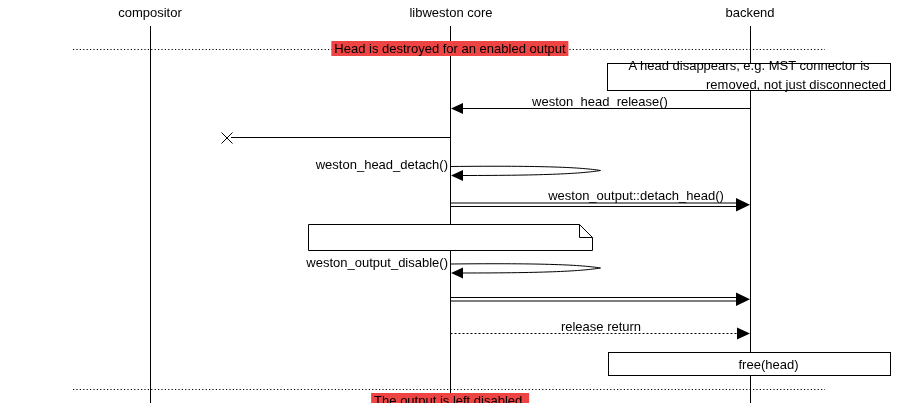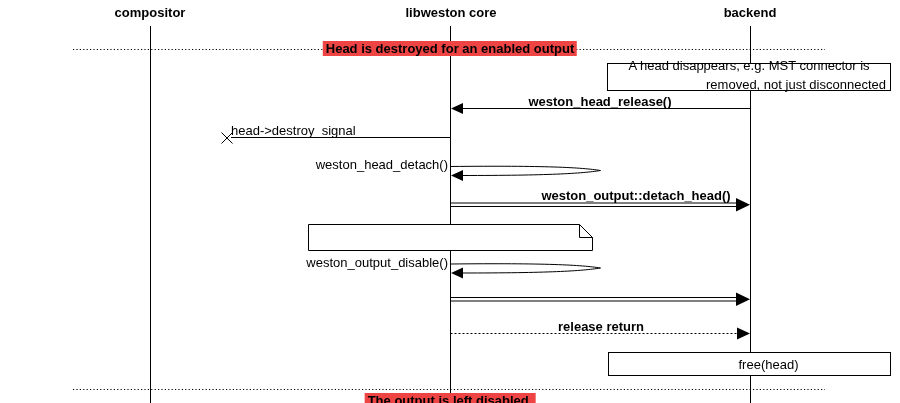--- a/index.html
+++ b/index.html
@@ -6,21 +6,21 @@
   body {
     width:900px; height:403px;
     background:#ffffff;
     font-family:"Liberation Sans", sans-serif;
     font-size:13px; color:#000000;
     position:relative; overflow:hidden;
   }
   .stage { position:absolute; left:0; top:0; width:900px; height:403px; }
   svg.layer { position:absolute; left:0; top:0; }
   .lbl { position:absolute; white-space:nowrap; line-height:15px; }
-  .ctr { transform:translateX(-50%);font-weight:bold; }
+  .ctr { transform:translateX(-50%); }
   .bg  { background:#ef4444; padding:0 3px; }
   .right { text-align:right; }
   .notetxt { position:absolute; text-align:center; line-height:13px; white-space:nowrap; }
 </style>
 </head>
 <body>
 
 <div class="stage">
 
   <svg class="layer" width="900" height="403" viewBox="0 0 900 403">
@@ -76,21 +76,20 @@
   <div class="lbl ctr" style="left:750px; top:5px;">backend</div>
 
   <div class="lbl ctr bg" style="left:450px; top:41px;">Head is destroyed for an enabled output</div>
   <div class="lbl ctr bg" style="left:450px; top:382px;margin-top:11px;">The output is left disabled.</div>
 
   <div class="notetxt" style="left:607px; top:59px; width:284px;">A head disappears, e.g. MST connector is</div>
   <div class="notetxt" style="left:607px; top:78px; width:284px;margin-left:47px;">removed, not just disconnected</div>
 
   <div class="lbl ctr" style="left:600px; top:94px;">weston_head_release()</div>
 
-  <div class="lbl" style="left:231px; top:123px;">head-&gt;destroy_signal</div>
 
   <div class="lbl right" style="left:270px; top:157px; width:178px;">weston_head_detach()</div>
 
   <div class="lbl ctr" style="left:600px; top:188px;margin-left:36px;">weston_output::detach_head()</div>
 
 
   <div class="lbl right" style="left:270px; top:255px; width:178px;">weston_output_disable()</div>
 
 
   <div class="lbl ctr" style="left:601px; top:319px;">release return</div>

